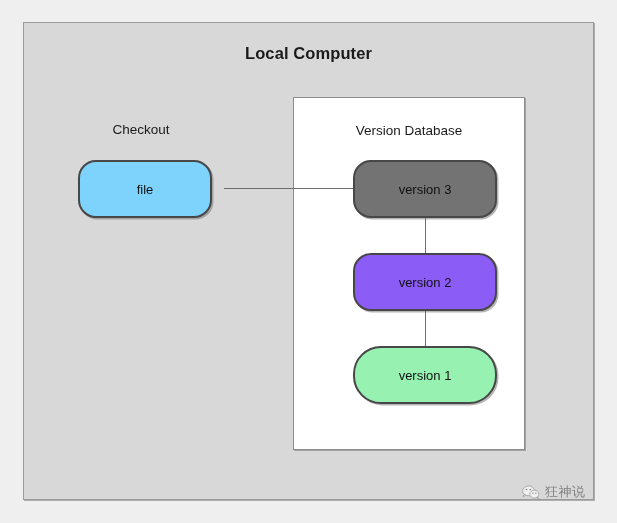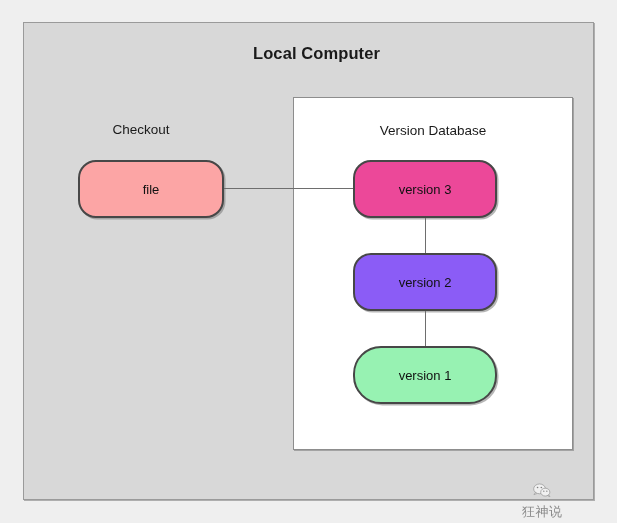--- a/index.html
+++ b/index.html
@@ -31,40 +31,39 @@
   .local-computer-title {
     position: absolute;
     left: 0;
     top: 21px;
     width: 100%;
     text-align: center;
     font-size: 16.5px;
     font-weight: bold;
     color: #1a1a1a;
     letter-spacing: 0.1px;
-    padding-left: 8px;
   }
 
   
   .checkout-label {
     position: absolute;
     left: 68px;
     top: 122px;
     width: 146px;
     text-align: center;
     font-size: 13.5px;
     color: #1a1a1a;
   }
 
   
   .version-db {
     position: absolute;
     left: 293px;
     top: 97px;
-    width: 280px;
+    width: 232px;
     height: 353px;
     background: #ffffff;
     border: 1px solid #8d8d8d;
     box-sizing: border-box;
     box-shadow: 1px 1px 0 0 rgba(120,120,120,0.55);
   }
 
   .version-db-title {
     position: absolute;
     left: 0;
@@ -85,24 +84,24 @@
     display: flex;
     align-items: center;
     justify-content: center;
     font-size: 13px;
     color: #111111;
     box-shadow: 1.5px 1.5px 0 0 rgba(110,110,110,0.5);
   }
   .node-file {
     left: 78px;
     top: 160px;
-    width: 146px;
-    background: #fca5a5;
+    width: 134px;
+    background: #7dd3fc;
   }
-  .node-v3 { left: 353px; top: 160px; width: 144px; background: #ec4899; }
+  .node-v3 { left: 353px; top: 160px; width: 144px; background: #737373; }
   .node-v2 { left: 353px; top: 253px; width: 144px; background: #8b5cf6; }
   .node-v1 { left: 353px; top: 346px; width: 144px; background: #97f2b2; border-radius: 28px; }
 
   
   .edge-h {
     position: absolute;
     left: 224px;
     top: 188px;
     width: 129px;
     height: 1px;
@@ -127,21 +126,20 @@
 
   
   .watermark {
     position: absolute;
     left: 522px;
     top: 483px;
     display: flex;
     align-items: center;
     gap: 5px;
     opacity: 0.62;
-    flex-direction: column;
   }
   .watermark-icon {
     width: 18px;
     height: 15px;
     position: relative;
     flex: none;
   }
   .watermark-text {
     font-size: 13px;
     color: #4a4a4a;

